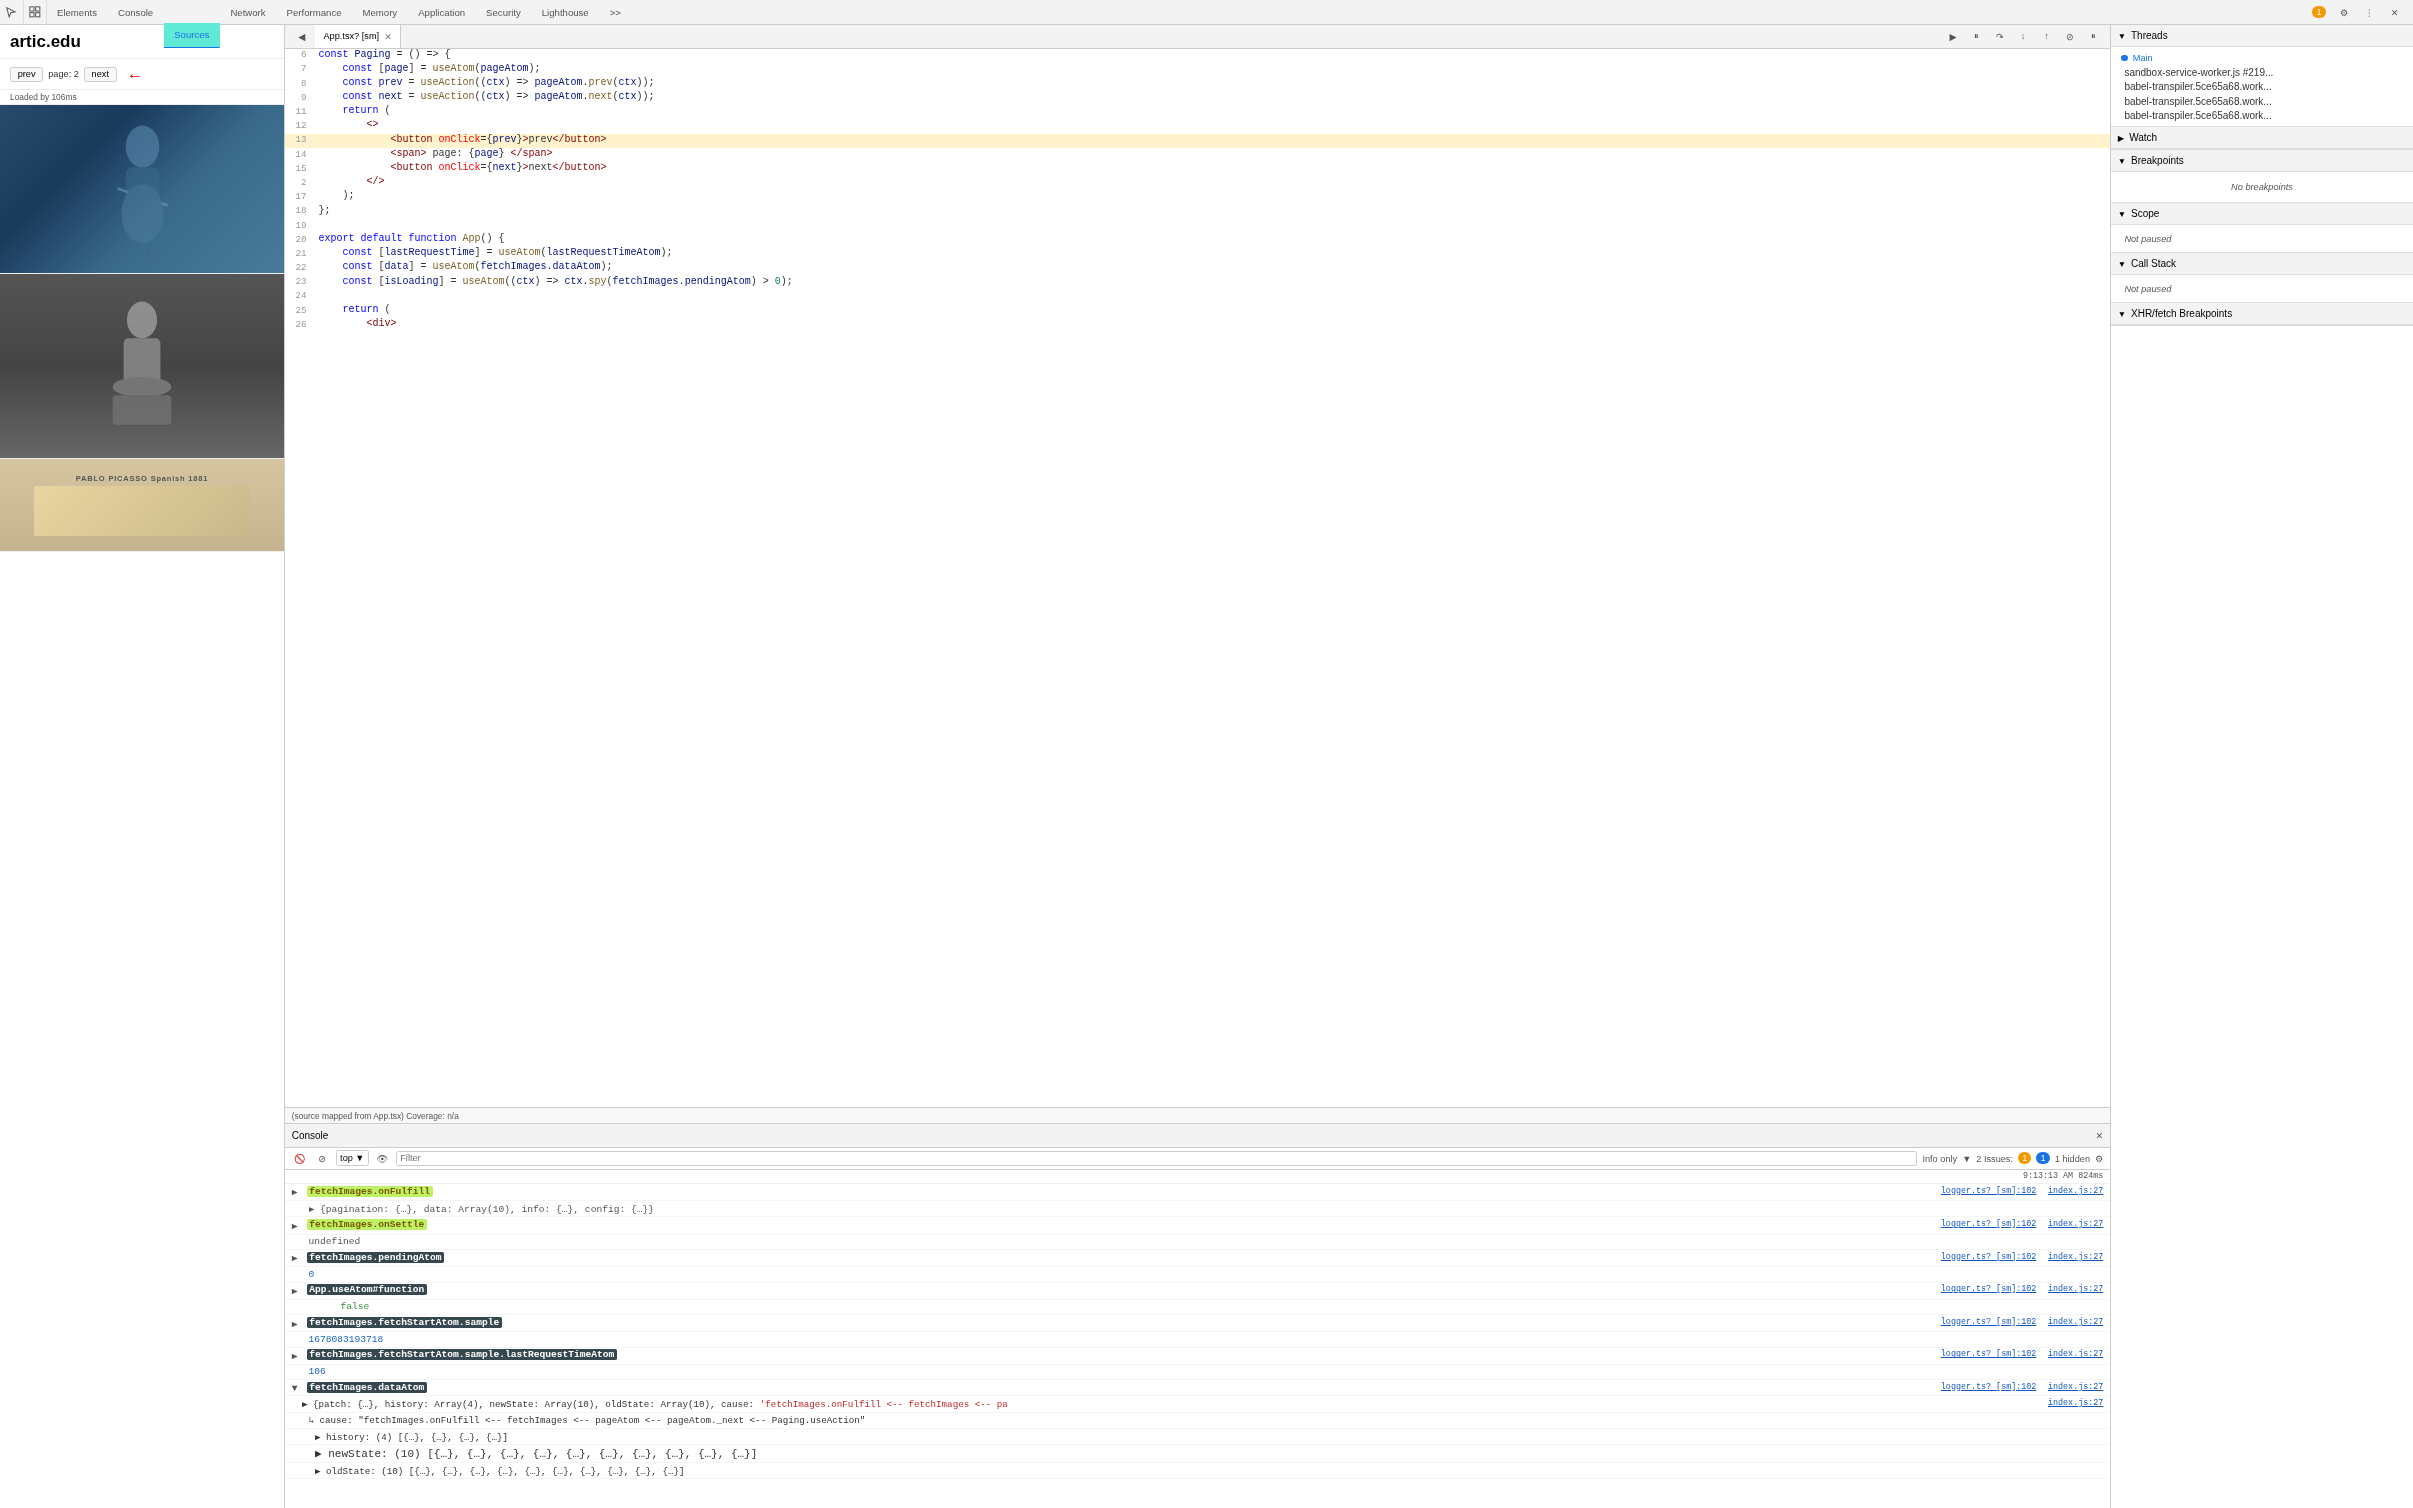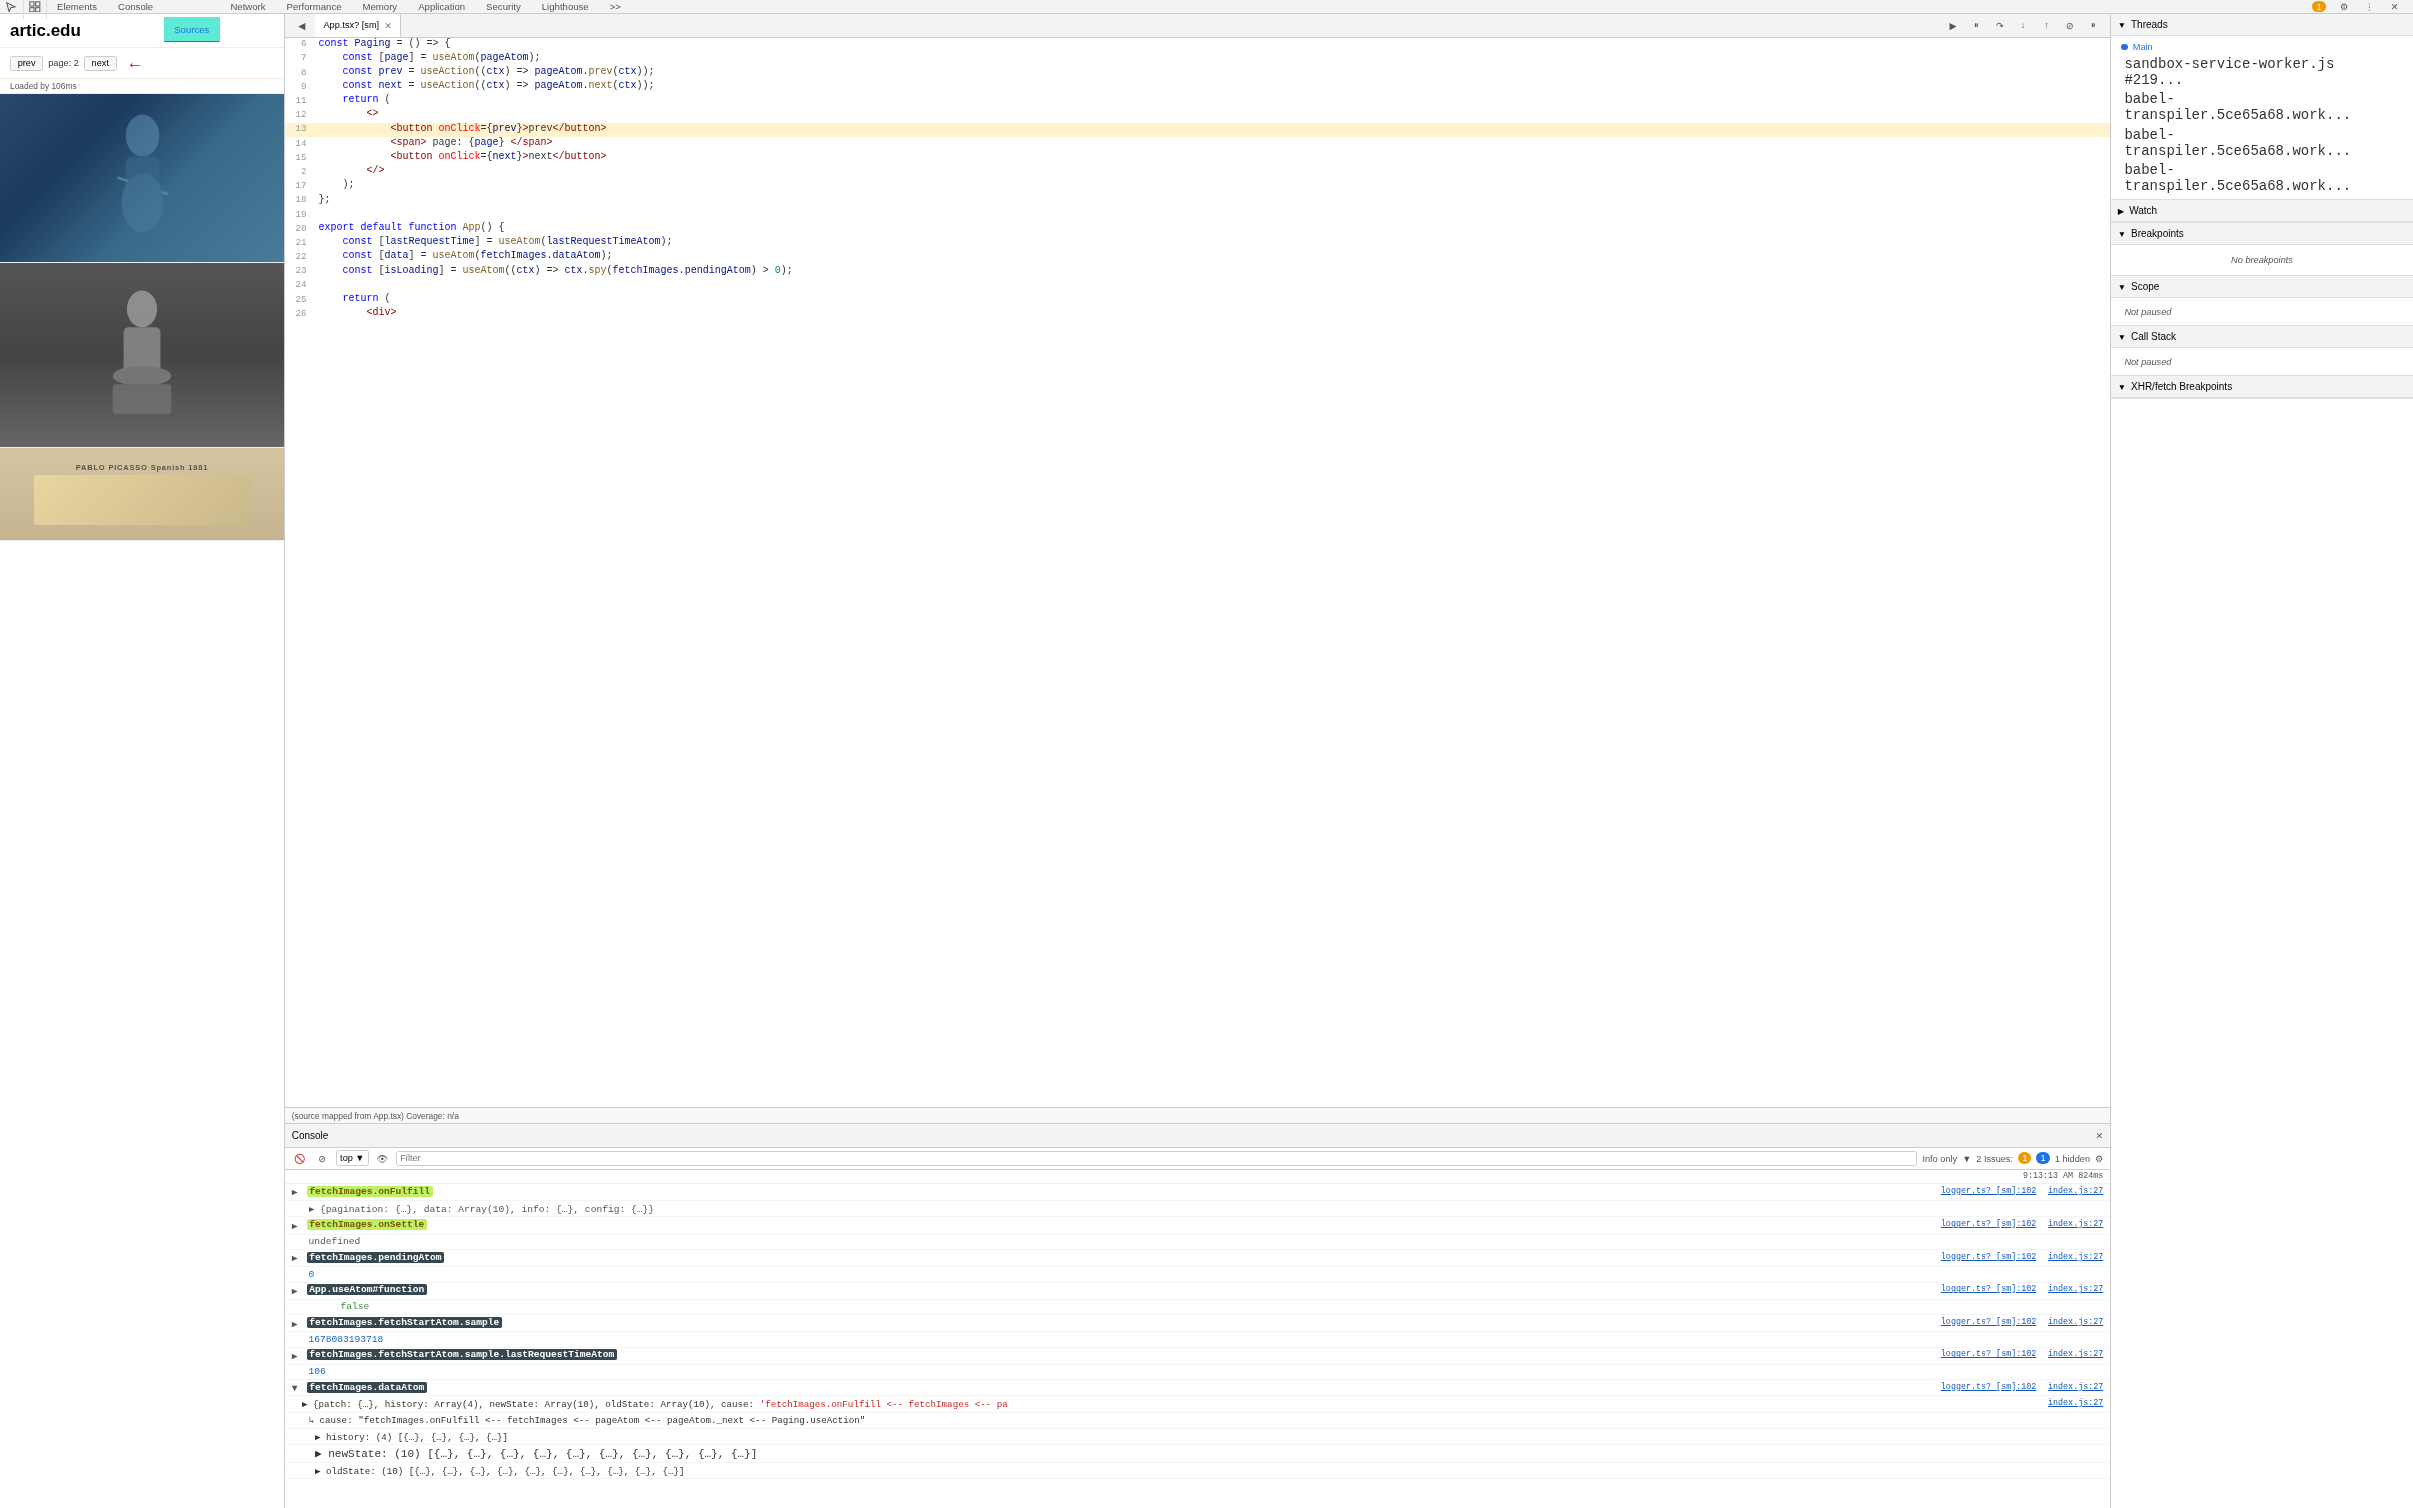--- a/index.html
+++ b/index.html
@@ -1,20 +1,20 @@
 <!DOCTYPE html>
 <html style="font-size:13.4px"><head>
   <meta charset="utf-8">
   <style>
     * { box-sizing: border-box; margin: 0; padding: 0; }
     body { font-family: -apple-system, BlinkMacSystemFont, 'Segoe UI', sans-serif; font-size: 9.2px; background: #fff; display: flex; flex-direction: column; height: 100vh; overflow: hidden; }
 
     
     #devtools-nav {
-      display: flex; align-items: center; background: #f3f3f3; border-bottom: 0.8px solid #ccc; height: 14px; flex-shrink: 0;
+      display: flex; align-items: center; background: #f3f3f3; border-bottom: 0.8px solid #ccc; height: 25px; flex-shrink: 0;
     }
     .nav-icon-btn { width: 23.5px; height: 25px; display: flex; align-items: center; justify-content: center; cursor: pointer; color: #555; border-right: 0.8px solid #ddd; }
     .nav-tab { padding: 0 10px; height: 25px; display: flex; align-items: center; cursor: pointer; font-size: 9.6px; color: #555; border-right: 0.8px solid transparent; white-space: nowrap; }
     .nav-tab.active { color: #1a73e8; border-bottom: 1.7px solid #1a73e8; background: #5eead4; margin-top: 46px; }
     .nav-spacer { flex: 1; }
     .nav-right { display: flex; align-items: center; gap: 1.7px; padding-right: 6.7px; }
     .nav-right-btn { width: 23.5px; height: 23.5px; display: flex; align-items: center; justify-content: center; cursor: pointer; color: #555; border-radius: 2.5px; }
     .badge { background: #1a73e8; color: #fff; border-radius: 6.7px; padding: 0.8px 4.2px; font-size: 8.4px; min-width: 13.4px; text-align: center; }
     .badge.yellow { background: #f29900; }
     .badge.blue { background: #1a73e8; }
@@ -78,21 +78,21 @@
 
     
     #right-panel { width: 302px; flex-shrink: 0; display: flex; flex-direction: column; overflow: hidden; background: #fff; }
     .right-section { border-bottom: 0.8px solid #ddd; }
     .right-section-header { display: flex; align-items: center; padding: 5px 6.7px; cursor: pointer; background: #f3f3f3; border-bottom: 0.8px solid #ddd; font-size: 10px; font-weight: 500; gap: 5px; }
     .right-section-header .chevron { font-size: 8.4px; }
     .right-section-content { padding: 3.4px 6.7px; }
     .threads-item { display: flex; align-items: center; gap: 5px; padding: 2.5px 3.4px; font-size: 9.2px; }
     .threads-item.main { font-weight: 500; color: #1a73e8; }
     .thread-dot { width: 6.7px; height: 6.7px; border-radius: 50%; background: #1a73e8; flex-shrink: 0; }
-    .thread-name { font-size: 14px; color: #333; padding: 1.7px 6.7px; cursor: pointer; font-family: Liberation Mono, monospace; }
+    .thread-name { font-size: 10px; color: #333; padding: 1.7px 6.7px; cursor: pointer; }
     .section-empty { padding: 6.7px; font-size: 9.2px; color: #555; text-align: center; font-style: italic; }
     .not-paused { color: #555; font-size: 9.2px; padding: 5px 6.7px; font-style: italic; }
     .right-panel-scroll { overflow-y: auto; flex: 1; }
   </style>
 </head>
 <body>
 
 <div id="devtools-nav">
   <div class="nav-icon-btn">
     <svg width="11.7" height="11.7" viewBox="0 0 14 14" fill="none">

